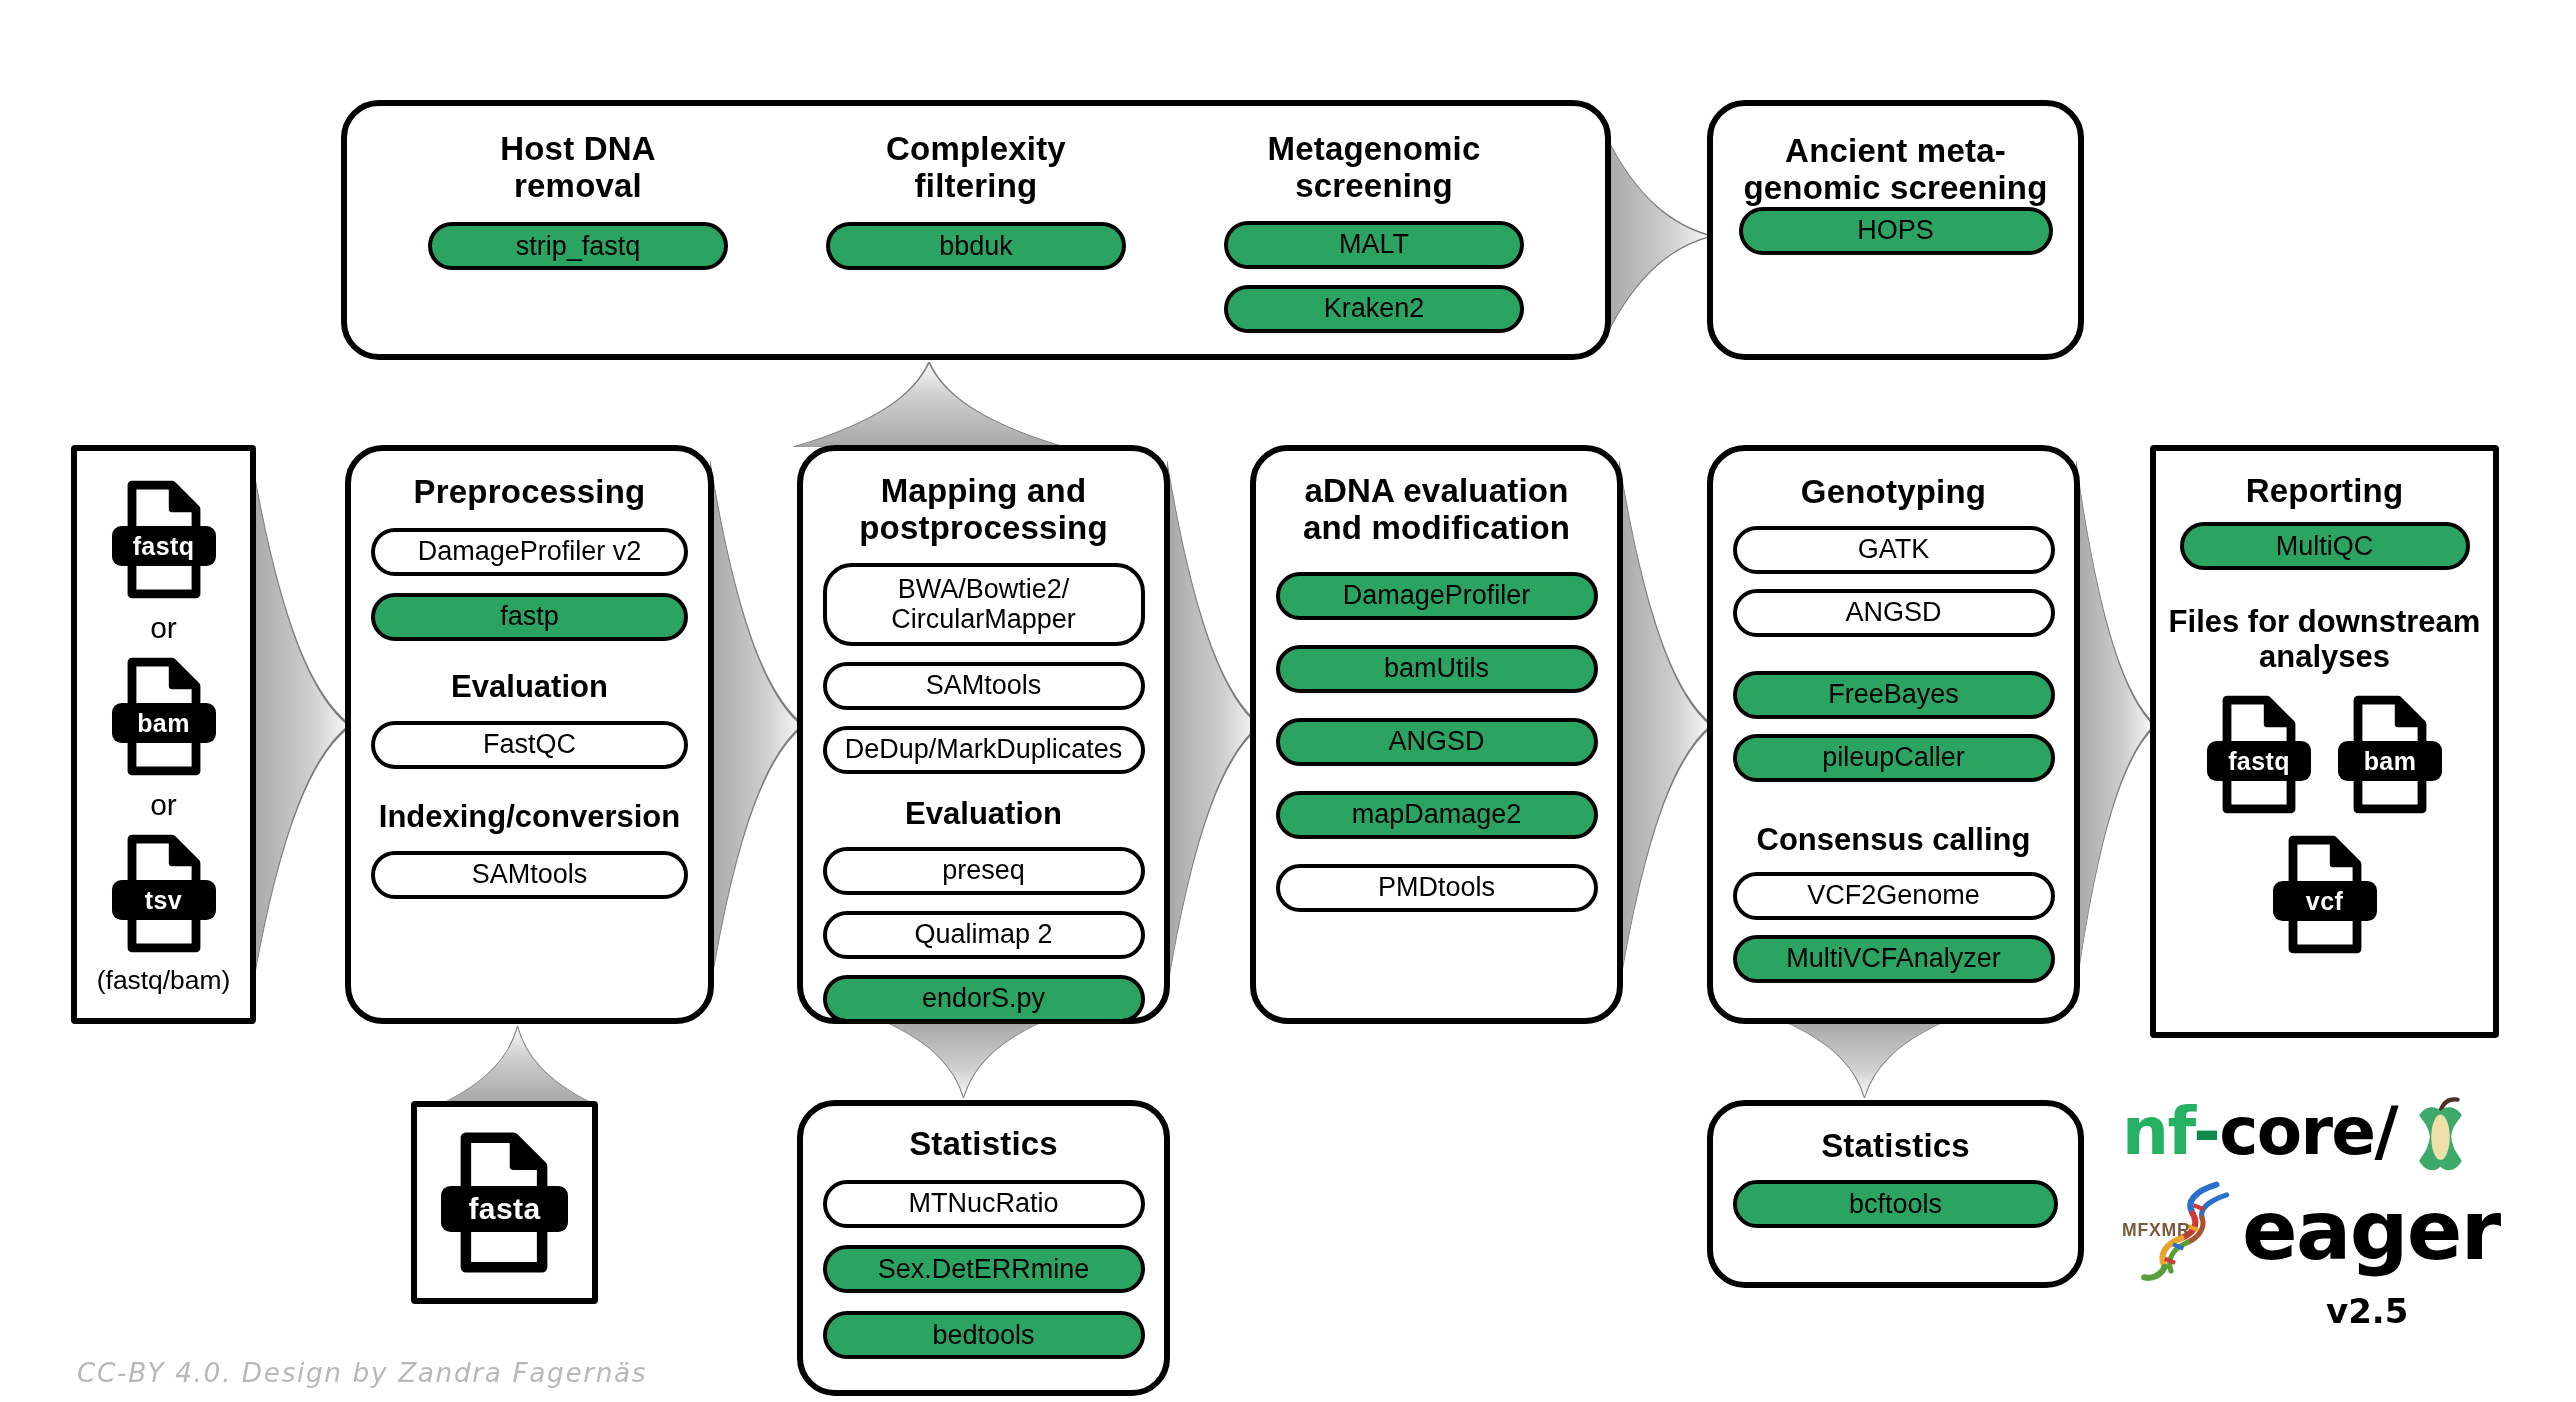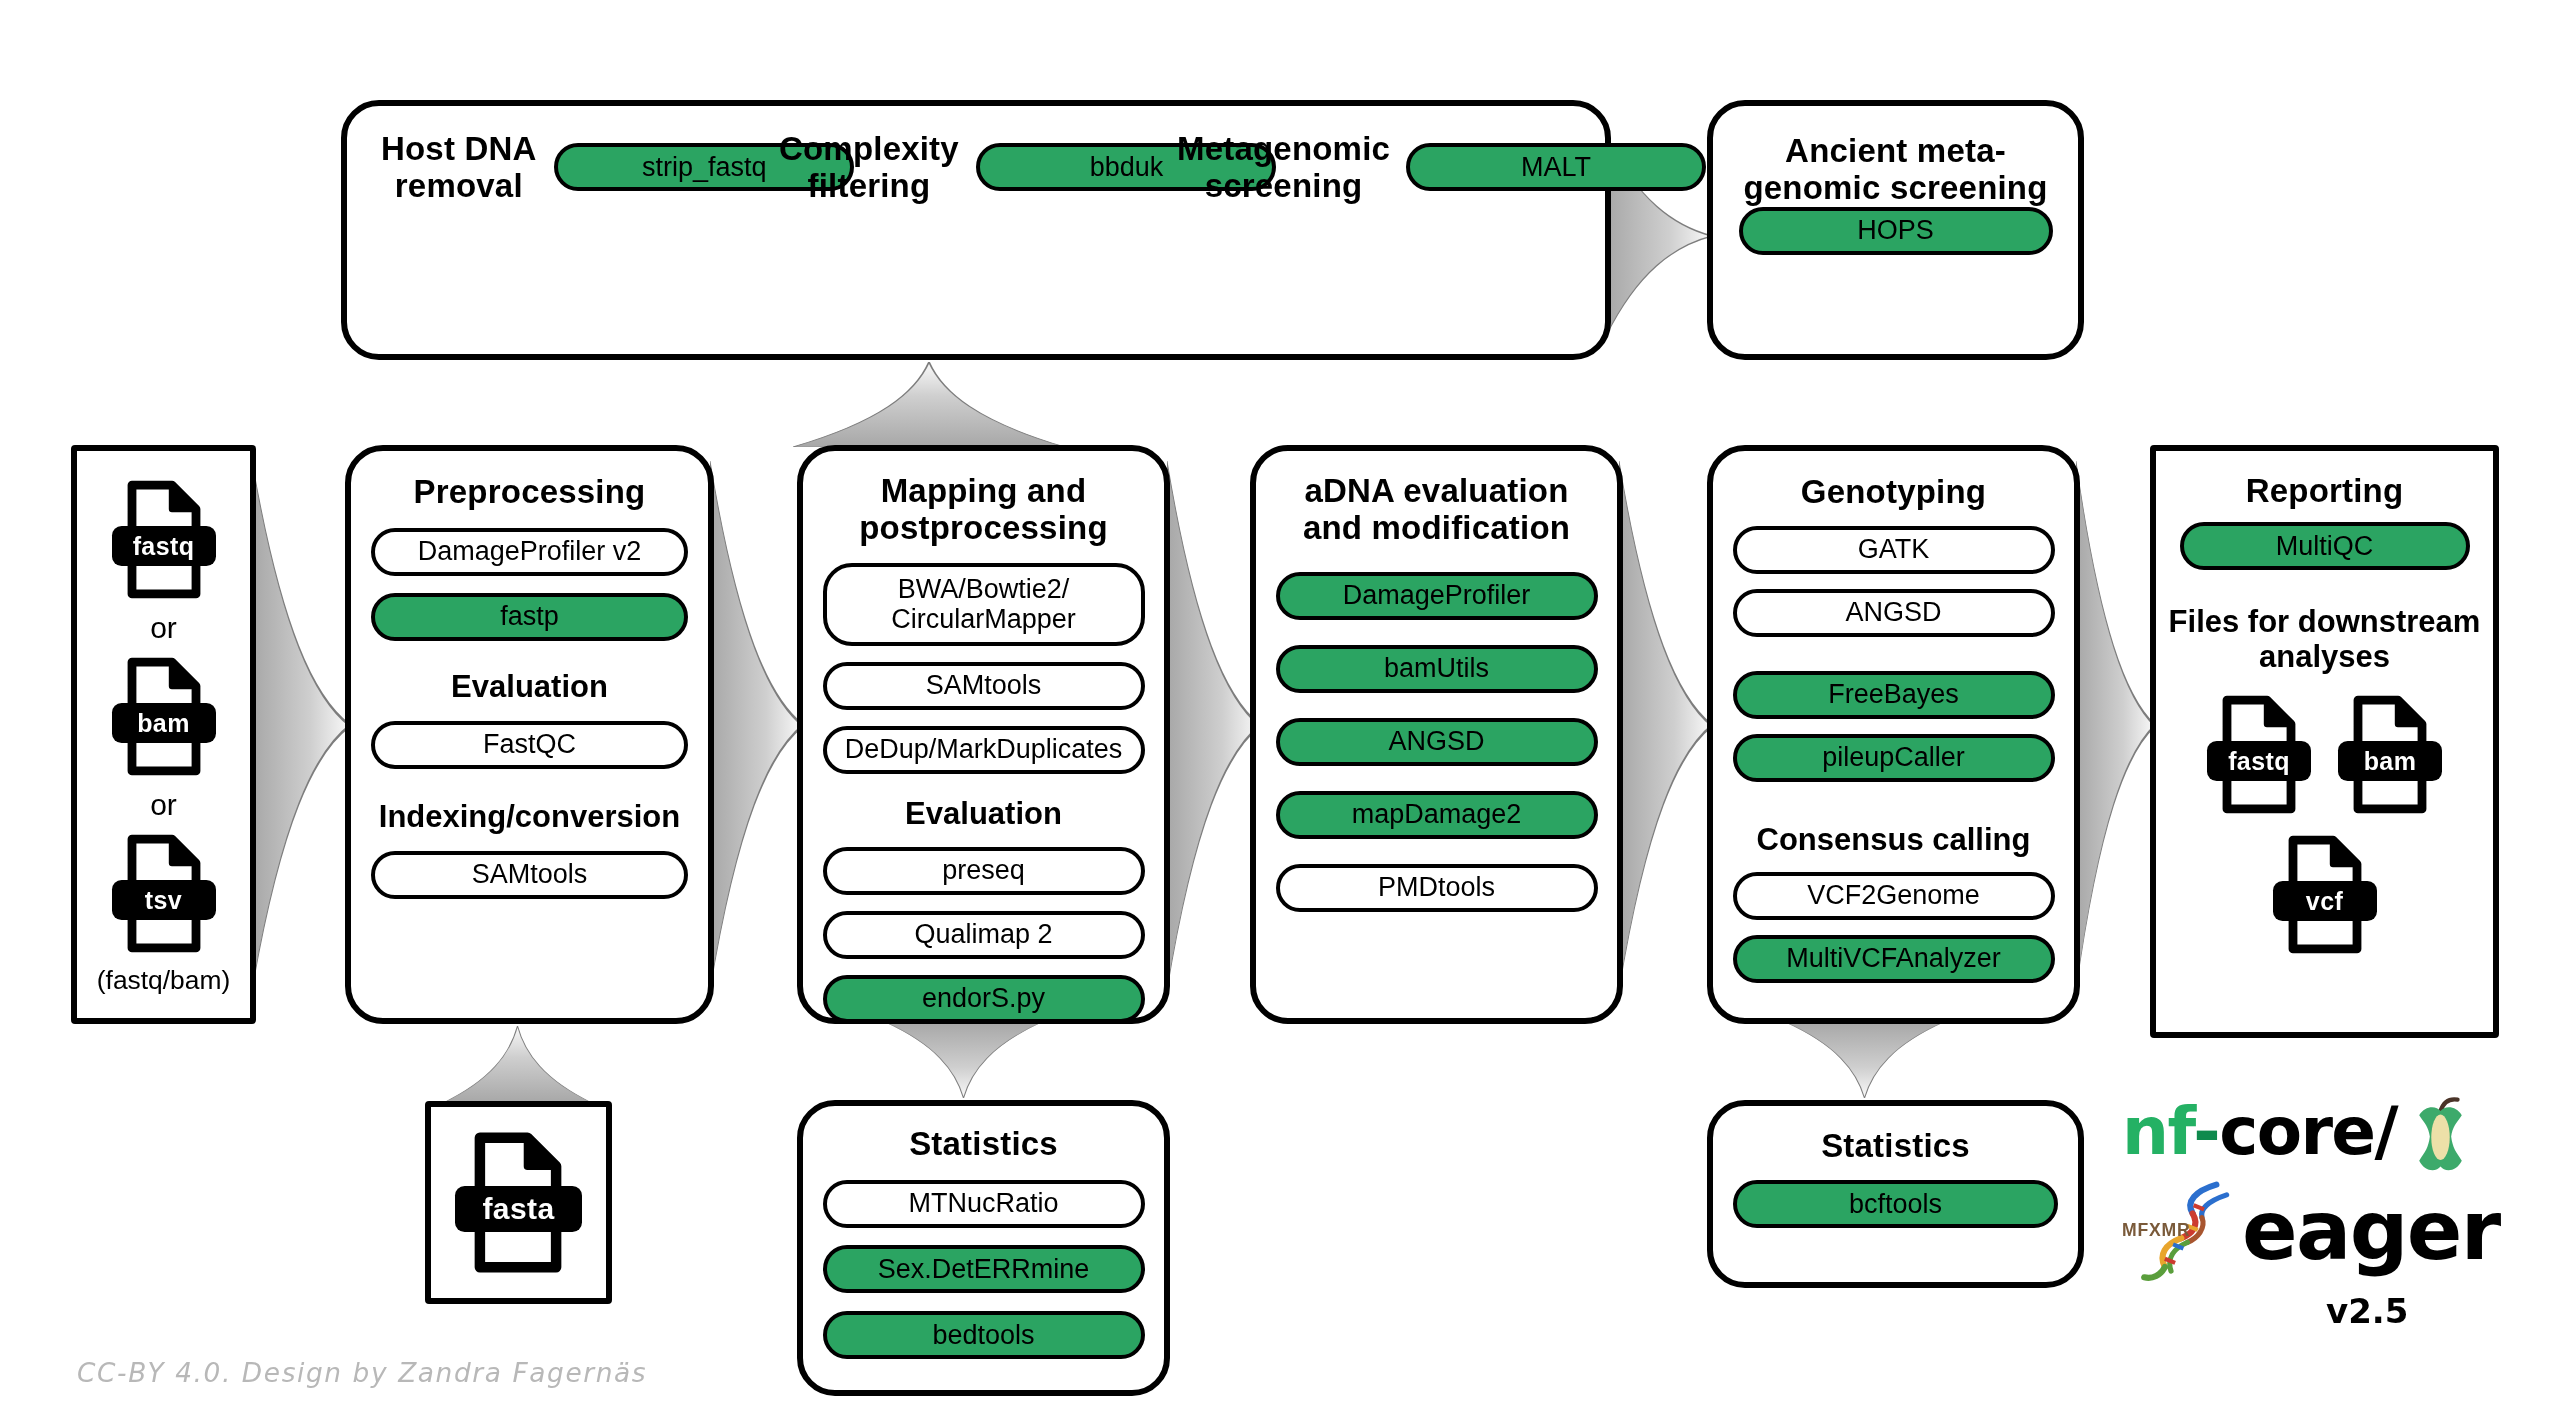--- a/index.html
+++ b/index.html
@@ -58,21 +58,21 @@
   .version{font-family:"DejaVu Sans",sans-serif;font-weight:bold;font-size:34px;
            margin-top:4.8px;margin-left:204px;}
 
   
   .footer{position:absolute;left:77px;top:1357px;font-family:"DejaVu Sans",sans-serif;
           font-style:italic;font-size:26.4px;color:#b8b8b8;letter-spacing:1.6px;}
 
   
   .topcols{flex-direction:row;justify-content:space-around;align-items:flex-start;
            padding:24px 32px 0 32px;}
-  .topcol{display:flex;flex-direction:row;align-items:center;gap:17.6px;width:33%;}
+  .topcol{display:flex;flex-direction:column;align-items:center;gap:17.6px;width:33%;}
 </style>
 </head>
 <body>
 
 <div class="canvas">
 
   <svg width="0" height="0" style="position:absolute">
     <defs>
       <linearGradient id="gR" x1="0" y1="0" x2="1" y2="0">
         <stop offset="0" stop-color="#a7a7a7"></stop>
@@ -242,21 +242,21 @@
     </div>
     <div class="fileicon" style="margin-top:21px">
       <svg viewBox="0 0 100 148">
           <path d="M10,6 H60 L90,36 V142 H10 Z" fill="#fff" stroke="#000" stroke-width="11" stroke-linejoin="round"></path>
           <path d="M60,6 L90,36 H60 Z" fill="#000" stroke="#000" stroke-width="8" stroke-linejoin="round"></path>
         </svg>
       <span class="filelabel">vcf</span>
     </div>
   </div>
 
-  <div class="box sq" style="left:425px;top:1101px;width:187px;height:203px;justify-content:center">
+  <div class="box sq" style="left:411px;top:1101px;width:187px;height:203px;justify-content:center">
     <div class="fileicon big">
       <svg viewBox="0 0 100 148">
           <path d="M10,6 H60 L90,36 V142 H10 Z" fill="#fff" stroke="#000" stroke-width="11" stroke-linejoin="round"></path>
           <path d="M60,6 L90,36 H60 Z" fill="#000" stroke="#000" stroke-width="8" stroke-linejoin="round"></path>
         </svg>
       <span class="filelabel">fasta</span>
     </div>
   </div>
 
   <div class="box r" style="left:797px;top:1100px;width:373px;height:296px;padding-top:19px;gap:17.6px">

